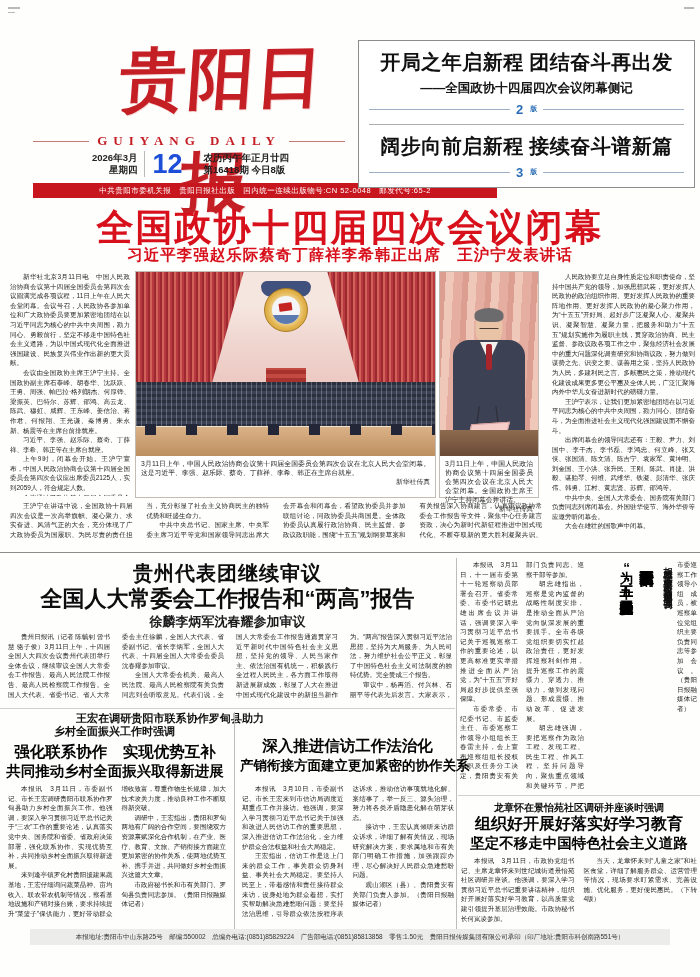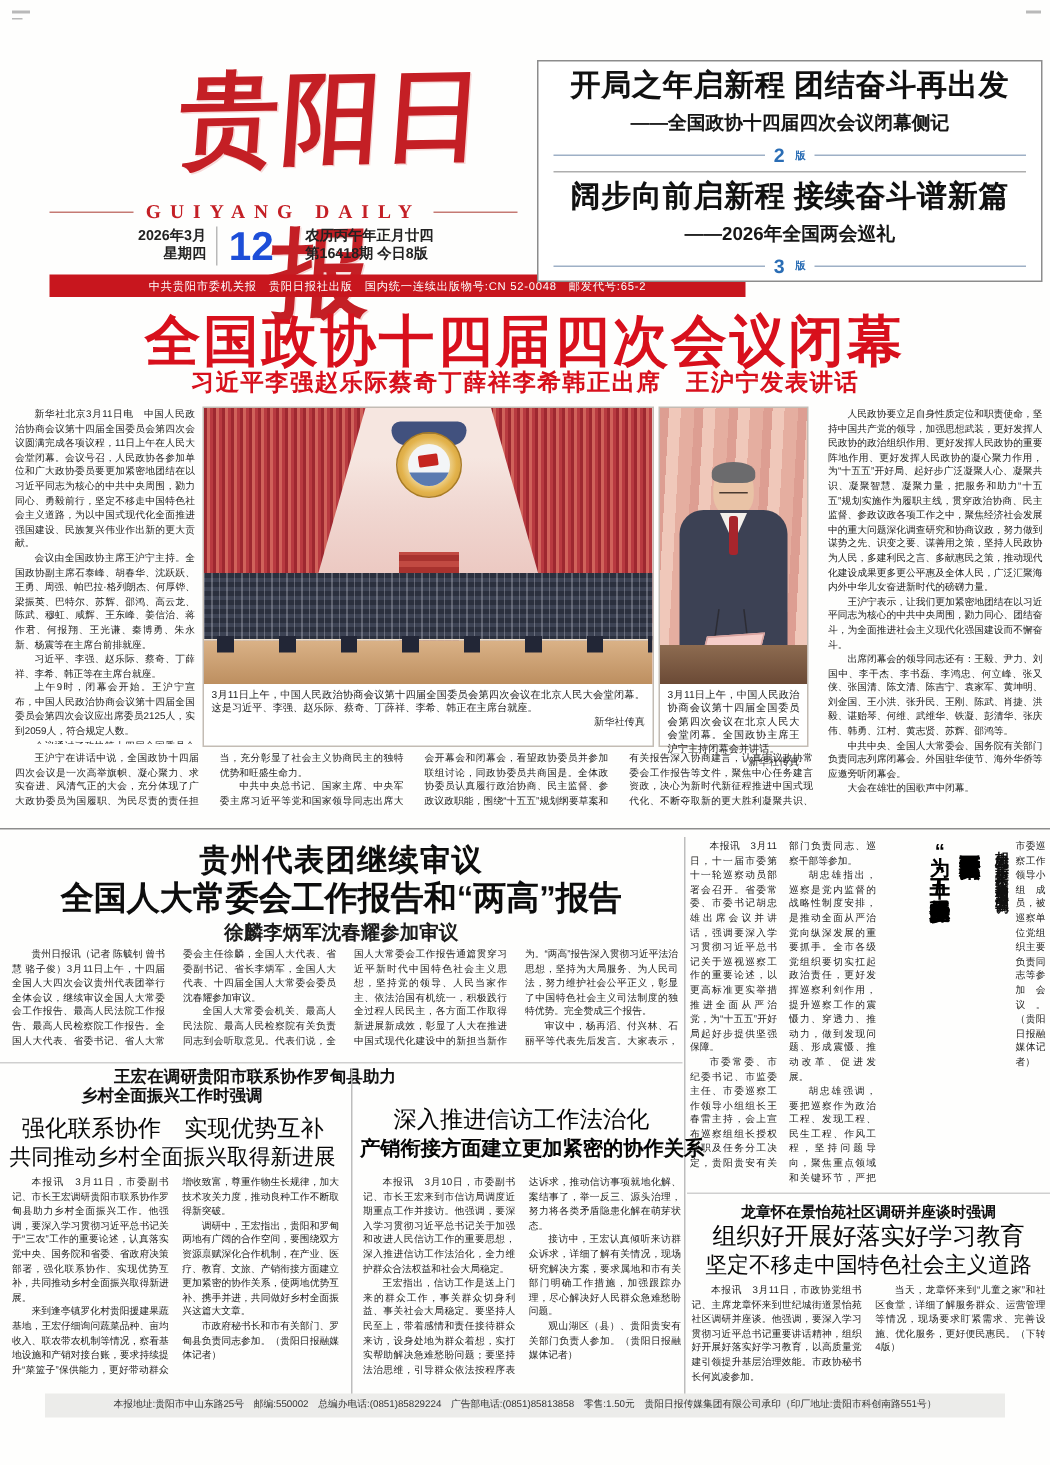--- a/index.html
+++ b/index.html
@@ -118,21 +118,21 @@
     column-count:2;column-gap:8px;}
   .hu-head{position:absolute;left:586px;top:560px;width:88px;height:233px;
     writing-mode:vertical-rl;text-orientation:upright;}
   .hu-kicker{font-size:9px;font-weight:bold;color:#111;letter-spacing:1.5px;margin-left:5px;}
   .hu-l1{font-size:14px;font-weight:900;color:#000;margin-left:3px;}
   .hu-l2{font-size:13.5px;font-weight:900;color:#000;}
   .hu-body-r{position:absolute;left:677px;top:560px;width:20px;height:233px;}
   
   .kicker-c{font-size:11px;font-weight:bold;color:#111;text-align:center;}
   .kicker-j{font-size:11px;font-weight:bold;color:#111;text-align:justify;text-indent:2em;line-height:13px;margin-left:40px;}
-  .hl16{font-size:15.5px;font-weight:400;color:#050505;text-align:center;white-space:nowrap;}
+  .hl16{font-size:15.5px;font-weight:700;color:#050505;text-align:center;white-space:nowrap;}
   .hl14{font-size:13.5px;font-weight:900;color:#050505;text-align:center;white-space:nowrap;}
   .wang1-kicker{position:absolute;left:14px;top:712px;width:210px;}
   .wang1-h1{position:absolute;left:0;top:742px;width:230px;}
   .wang1-h2{position:absolute;left:0;top:762px;width:230px;}
   .wang1-body{position:absolute;left:8px;top:784px;width:218px;height:144px;column-count:2;column-gap:9px;}
   .wang2-kicker{position:absolute;left:240px;top:716px;width:215px;}
   .wang2-h1{position:absolute;left:240px;top:736px;width:215px;}
   .wang2-h2{position:absolute;left:240px;top:757px;width:215px;}
   .wang2-body{position:absolute;left:242px;top:784px;width:212px;height:144px;column-count:2;column-gap:9px;}
   .long-kicker{position:absolute;left:460px;top:801px;width:238px;font-size:10px;}
@@ -179,21 +179,20 @@
       <div class="pageline">
         <div class="rule"></div>
         <span class="num">2</span>
         <span class="suffix">版</span>
         <div class="rule"></div>
       </div>
     </div>
     <div class="promo-div"></div>
     <div class="promo">
       <div class="promo-title">阔步向前启新程 接续奋斗谱新篇</div>
-      <div class="promo-sub">——2026年全国两会巡礼</div>
       <div class="pageline">
         <div class="rule"></div>
         <span class="num">3</span>
         <span class="suffix">版</span>
         <div class="rule"></div>
       </div>
     </div>
   </div>
 
   <div class="lead-hl">全国政协十四届四次会议闭幕</div>

